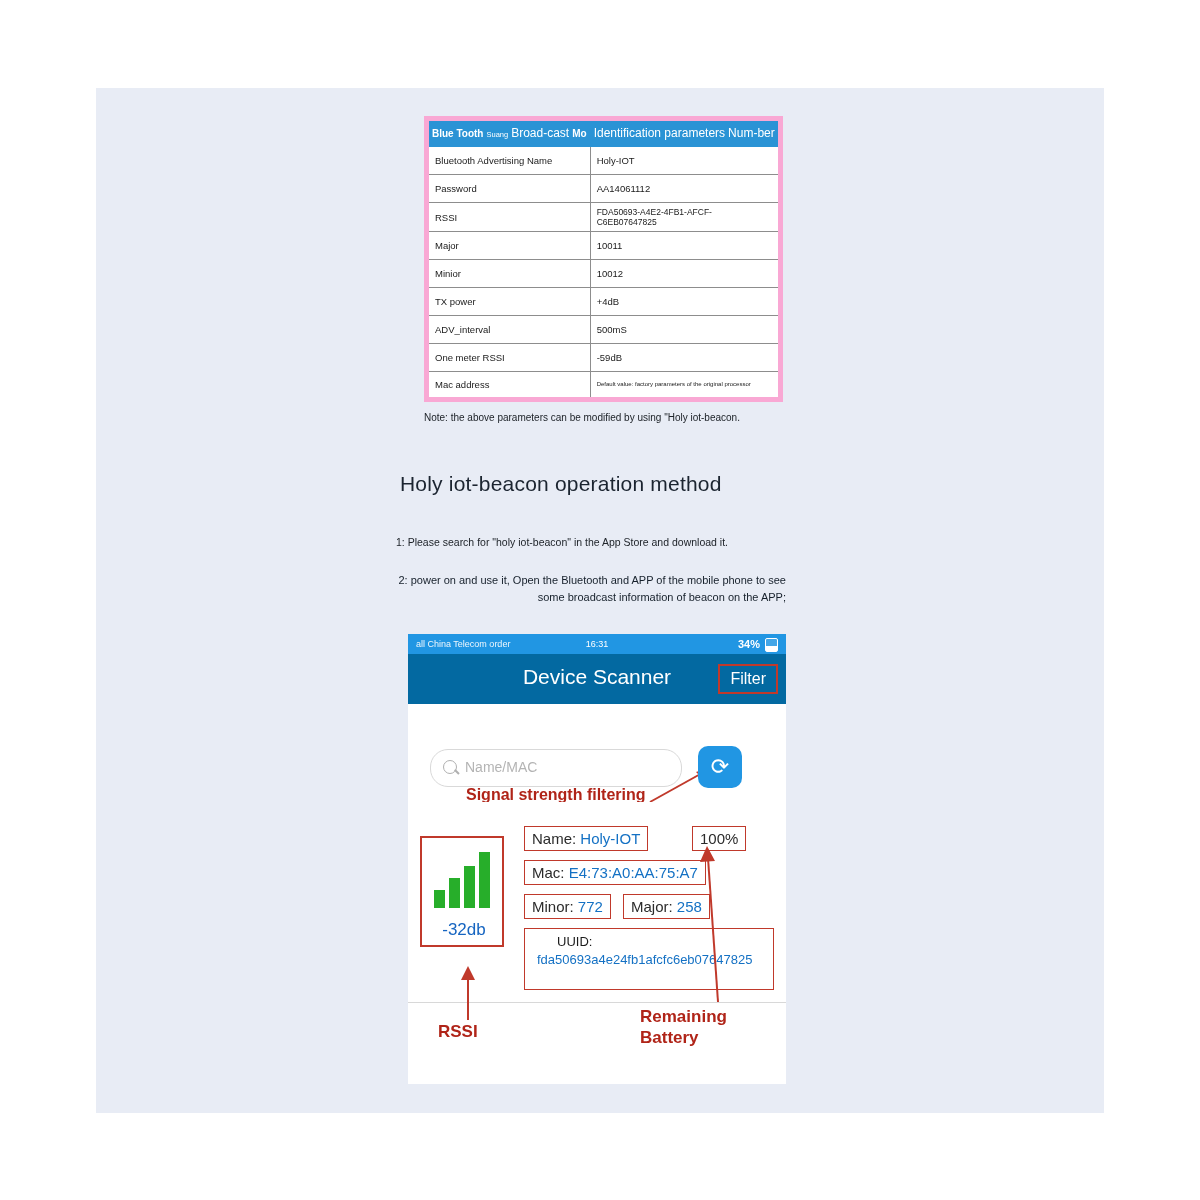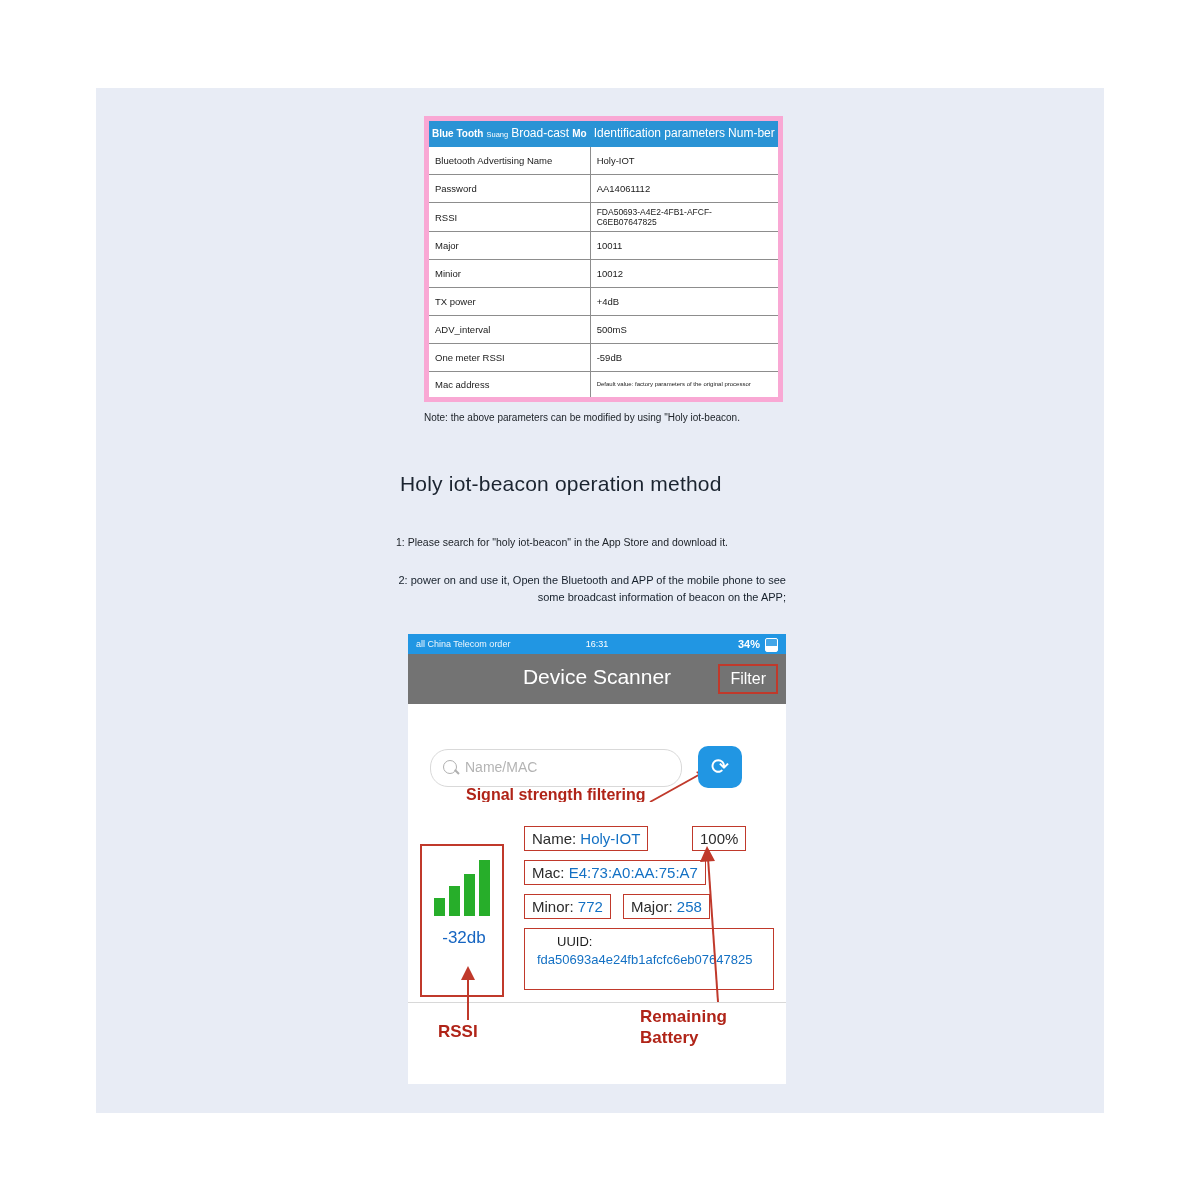--- a/index.html
+++ b/index.html
@@ -127,21 +127,21 @@
   .batt {
     position: absolute; right: 8px; top: 4px;
     width: 11px; height: 12px;
     border: 1px solid #ffffff; border-radius: 2px;
     background: linear-gradient(to top, #ffffff 40%, rgba(255,255,255,0.15) 40%);
   }
   .nav-bar {
     position: absolute;
     left: 0; top: 20px;
     width: 378px; height: 50px;
-    background: #737373;
+    background: #0369a1;
     color: #ffffff;
   }
   .nav-title {
     position: absolute;
     left: 50%; top: 11px;
     transform: translateX(-50%);
     font-size: 21px;
   }
   .filter-btn {
     position: absolute;
@@ -221,22 +221,22 @@
   
   .results {
     position: absolute;
     left: 0; top: 168px;
     width: 378px; height: 200px;
     background: #ffffff;
     border-bottom: 1px solid #d8d8d8;
   }
   .sig-box {
     position: absolute;
-    left: 12px; top: 42px;
-    width: 84px; height: 153px;
+    left: 12px; top: 34px;
+    width: 84px; height: 111px;
     border: 2px solid #c0392b;
     box-sizing: border-box;
   }
   .bars {
     position: absolute;
     left: 10px; top: 12px;
     width: 62px; height: 58px;
   }
   .bar { position: absolute; bottom: 0; background: #27ae2a; width: 11px; }
   .b1 { left: 2px; height: 18px; }

